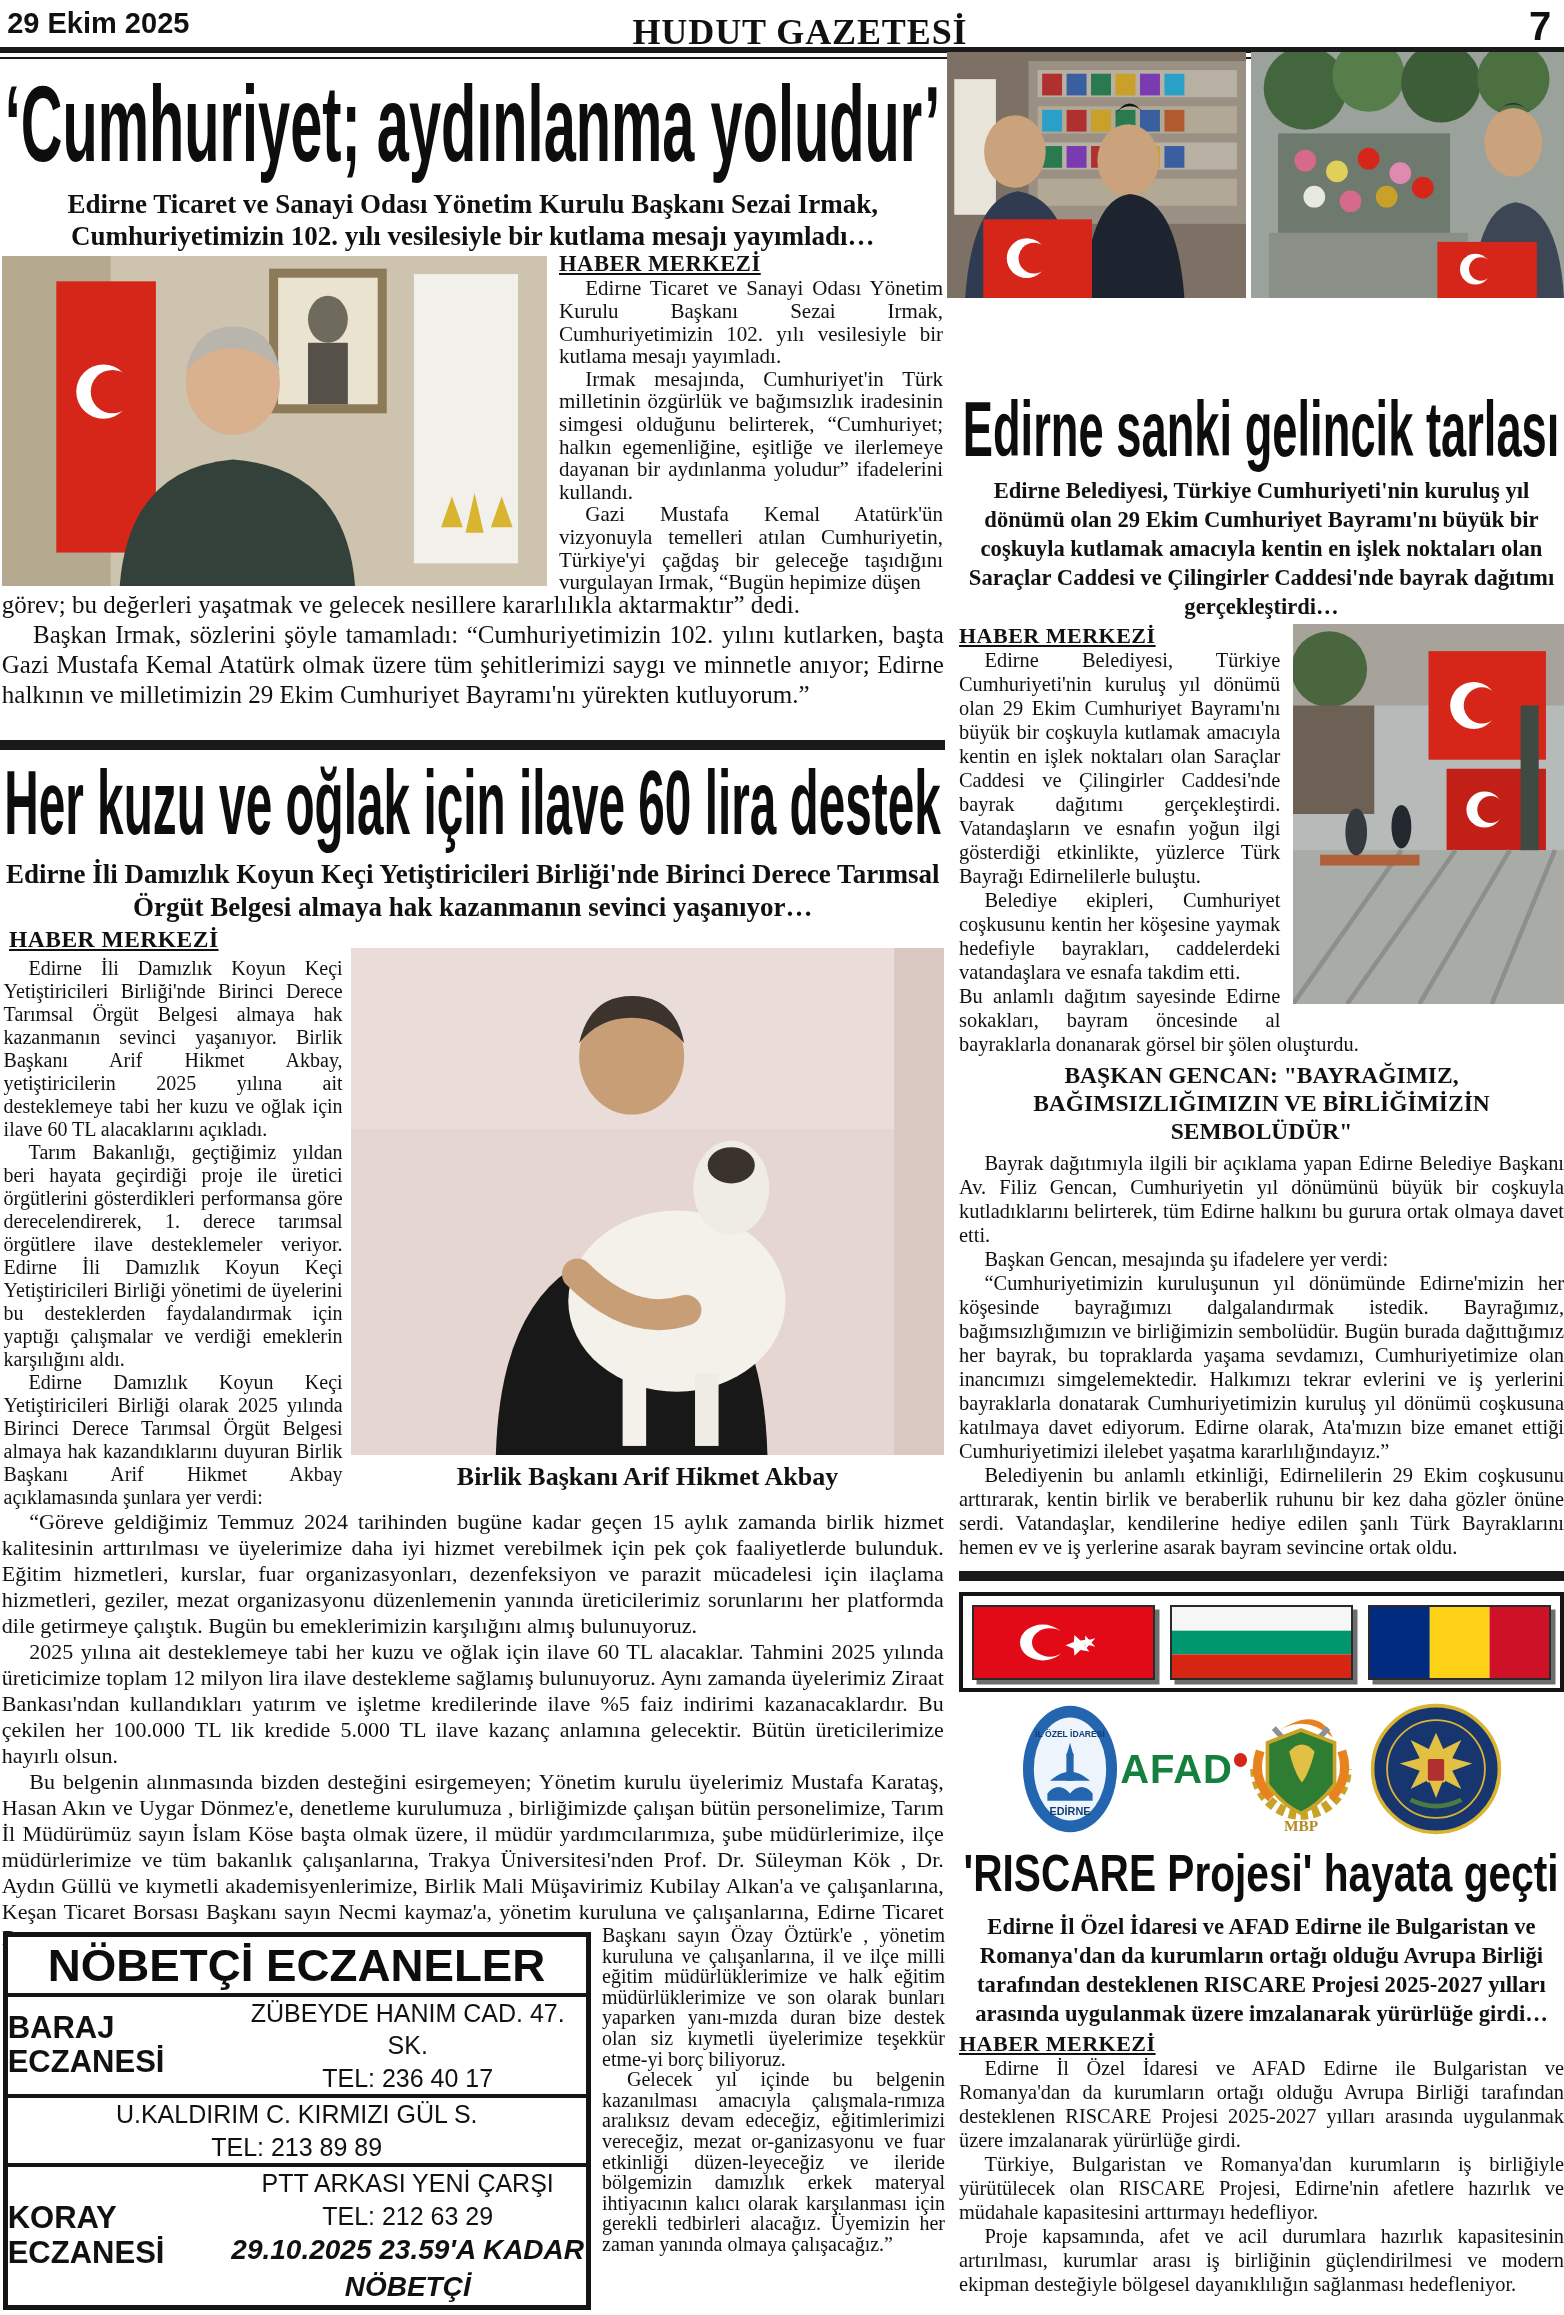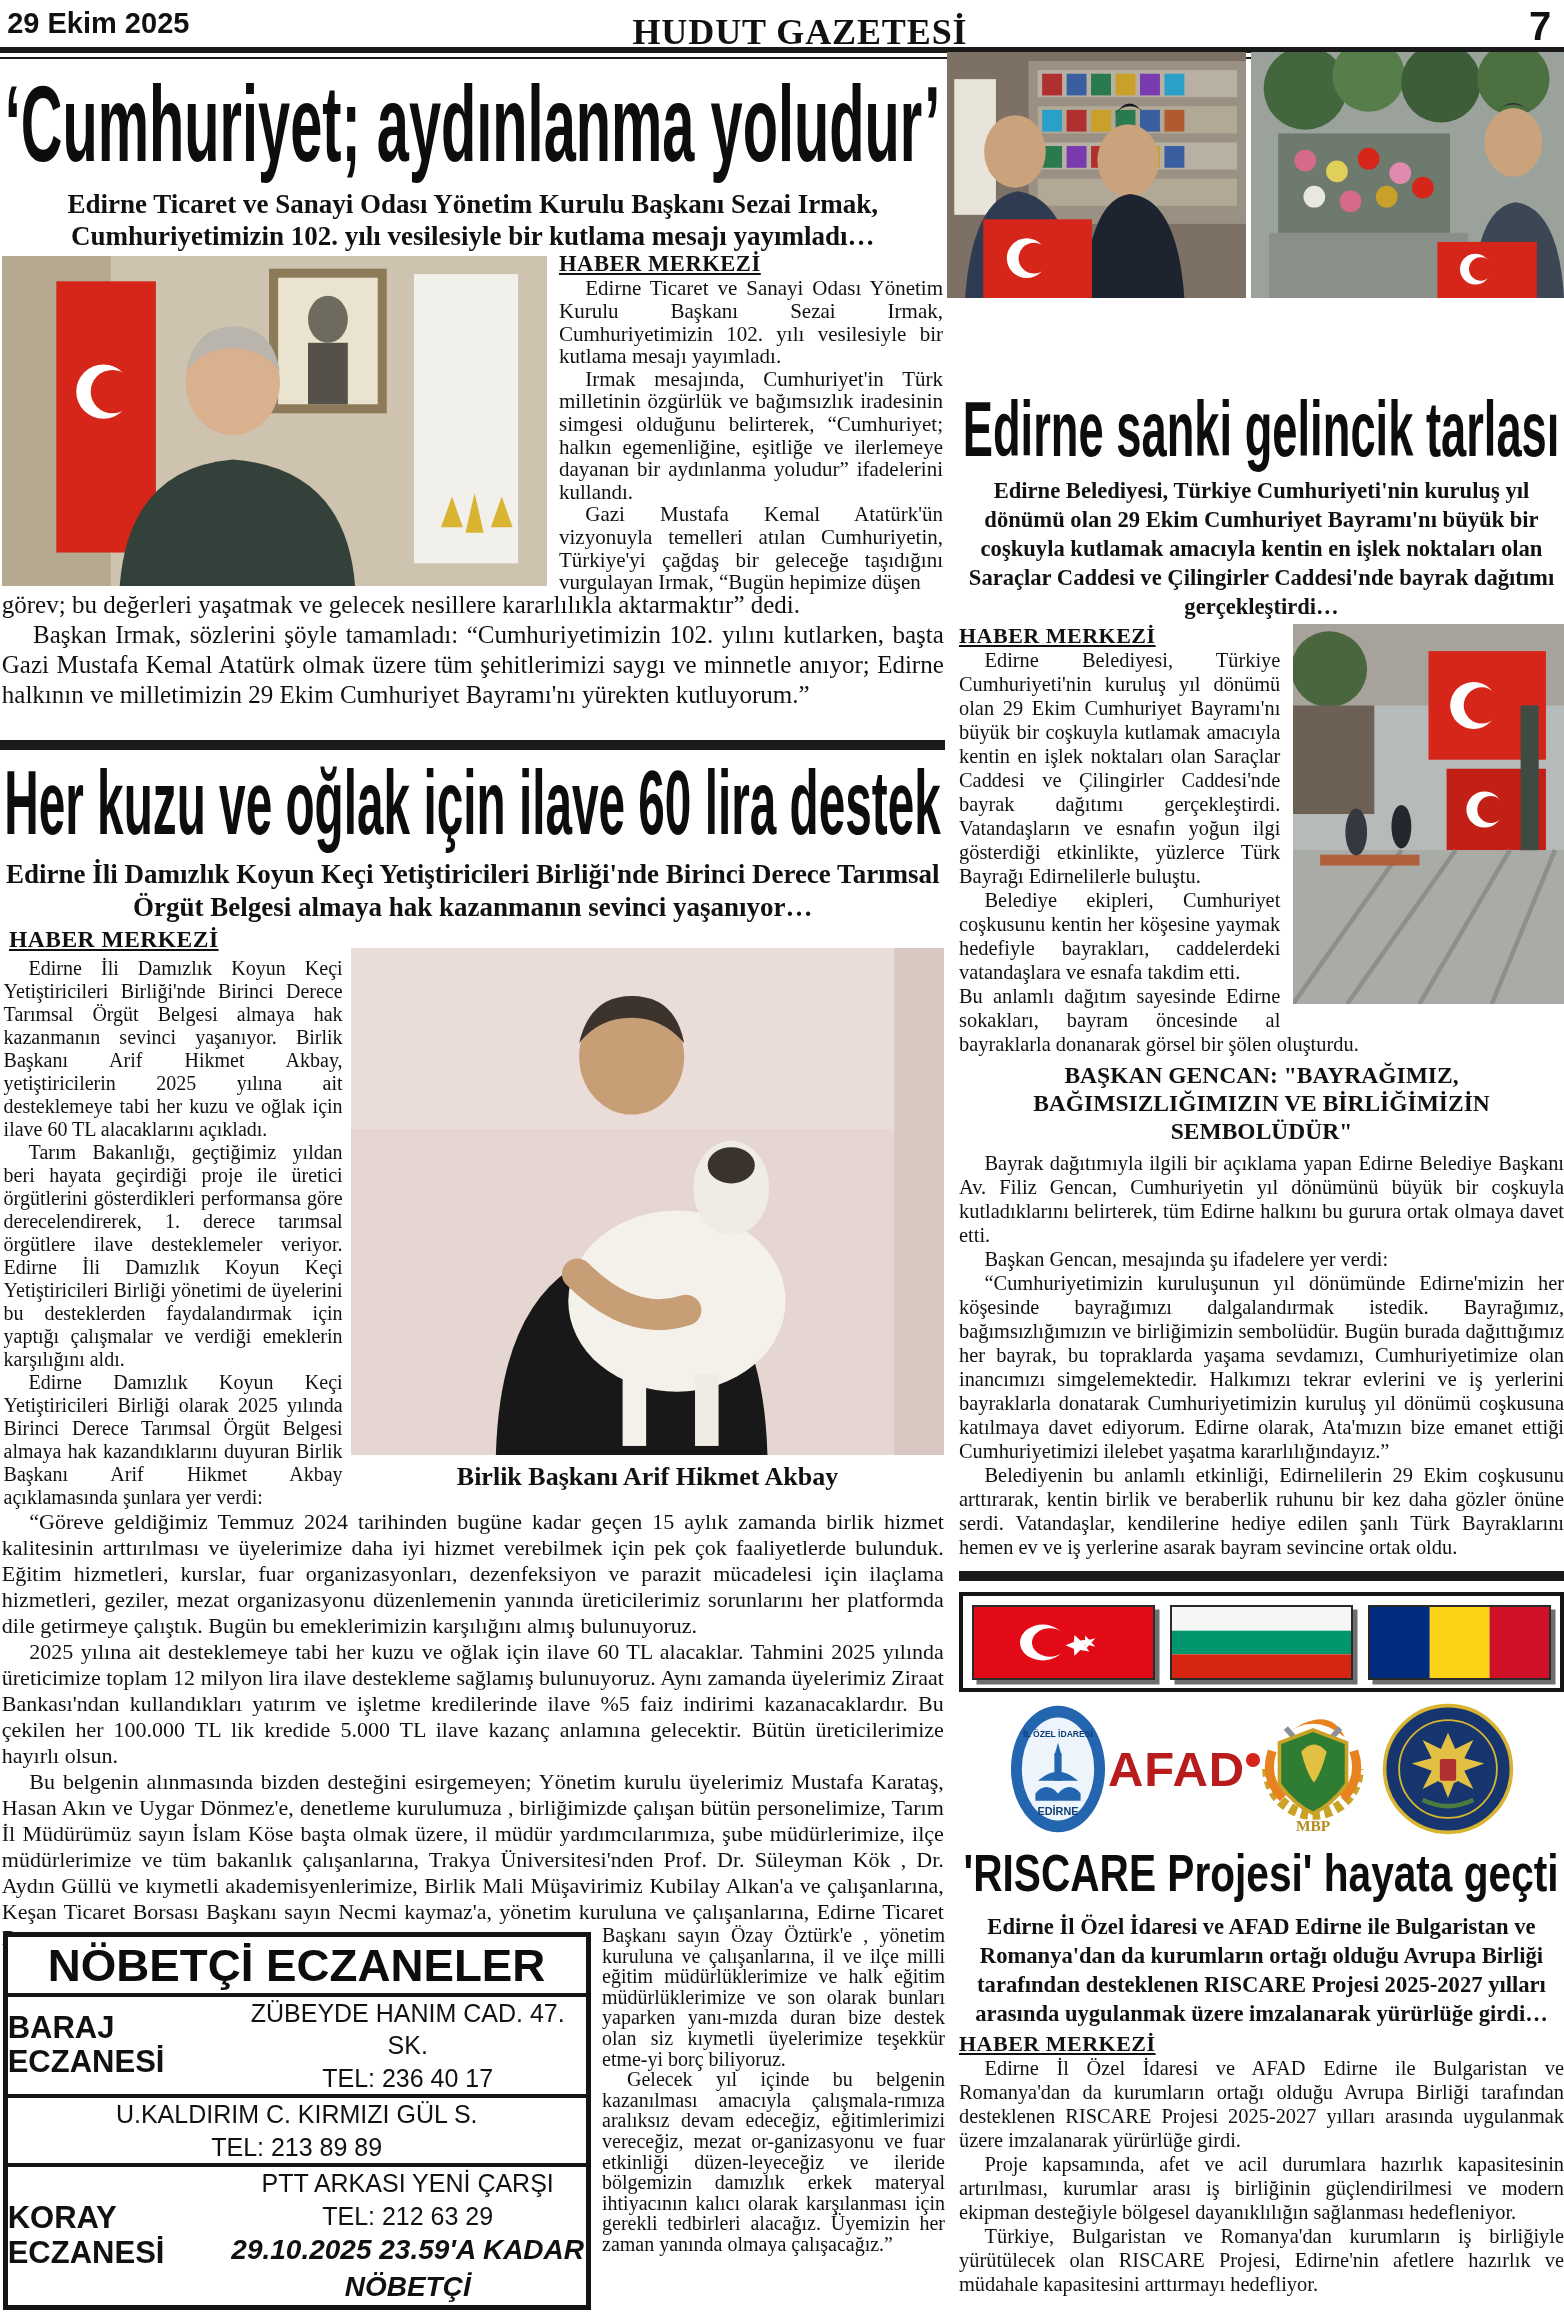--- a/index.html
+++ b/index.html
@@ -61,22 +61,22 @@
   .float-ph{float:right;width:271px;height:380px;margin:0 0 7.2px 12.7px;}
   .r-rule{margin:12.7px 0 11px 0;}
 
   
   .flags-box{border:4.5px solid #141414;background:#fff;padding:8.1px 9px;display:flex;gap:14.5px;justify-content:space-between;}
   .flag-frame{border:2.7px solid #2a2a2a;box-shadow:4.5px 4.5px 0 #6e6e6e;flex:1;height:71px;}
   .flag-frame svg{display:block;width:100%;height:100%;}
 
   
   .logos-row{display:flex;align-items:center;justify-content:center;height:136px;margin:9px 0 5.4px 0;}
-  .afad{position:relative;font-family:"Liberation Sans",sans-serif;font-weight:800;font-size:49px;
-        color:#b91c1c;letter-spacing:0.9px;}
+  .afad{position:relative;font-family:"Liberation Sans",sans-serif;font-weight:800;font-size:40px;
+        color:#15803d;letter-spacing:0.9px;}
   .afad .dot{position:absolute;top:-3.6px;right:-14.5px;width:13.6px;height:13.6px;border-radius:50%;background:#d6261a;}
 
   
   .r4-sub{font-size:22.6px;line-height:29px;margin:5.4px 0 3.6px 0;}
 </style>
 </head>
 <body>
 
 <div class="page">
 
@@ -363,18 +363,18 @@
     </div>
 
     
     <svg class="headline-svg" width="605" height="60" viewBox="0 0 669 66" style="font-size:22.5px">
       <text x="334" y="54" text-anchor="middle" font-size="58" textLength="658" lengthAdjust="spacingAndGlyphs">'RISCARE Projesi' hayata geçti</text>
     </svg>
 
     <div class="subtitle r4-sub">Edirne İl Özel İdaresi ve AFAD Edirne ile Bulgaristan ve Romanya'dan da kurumların ortağı olduğu Avrupa Birliği tarafından desteklenen RISCARE Projesi 2025-2027 yılları arasında uygulanmak üzere imzalanarak yürürlüğe girdi…</div>
     <span class="byline">HABER MERKEZİ</span>
     <p class="ind">Edirne İl Özel İdaresi ve AFAD Edirne ile Bulgaristan ve Romanya'dan da kurumların ortağı olduğu Avrupa Birliği tarafından desteklenen RISCARE Projesi 2025-2027 yılları arasında uygulanmak üzere imzalanarak yürürlüğe girdi.</p>
+    <p class="ind">Türkiye, Bulgaristan ve Romanya'dan kurumların iş birliğiyle yürütülecek olan RISCARE Projesi, Edirne'nin afetlere hazırlık ve müdahale kapasitesini arttırmayı hedefliyor.</p>
     <p class="ind">Proje kapsamında, afet ve acil durumlara hazırlık kapasitesinin artırılması, kurumlar arası iş birliğinin güçlendirilmesi ve modern ekipman desteğiyle bölgesel dayanıklılığın sağlanması hedefleniyor.</p>
-    <p class="ind">Türkiye, Bulgaristan ve Romanya'dan kurumların iş birliğiyle yürütülecek olan RISCARE Projesi, Edirne'nin afetlere hazırlık ve müdahale kapasitesini arttırmayı hedefliyor.</p>
   </div>
 
 </div>
 
 
 </body></html>

